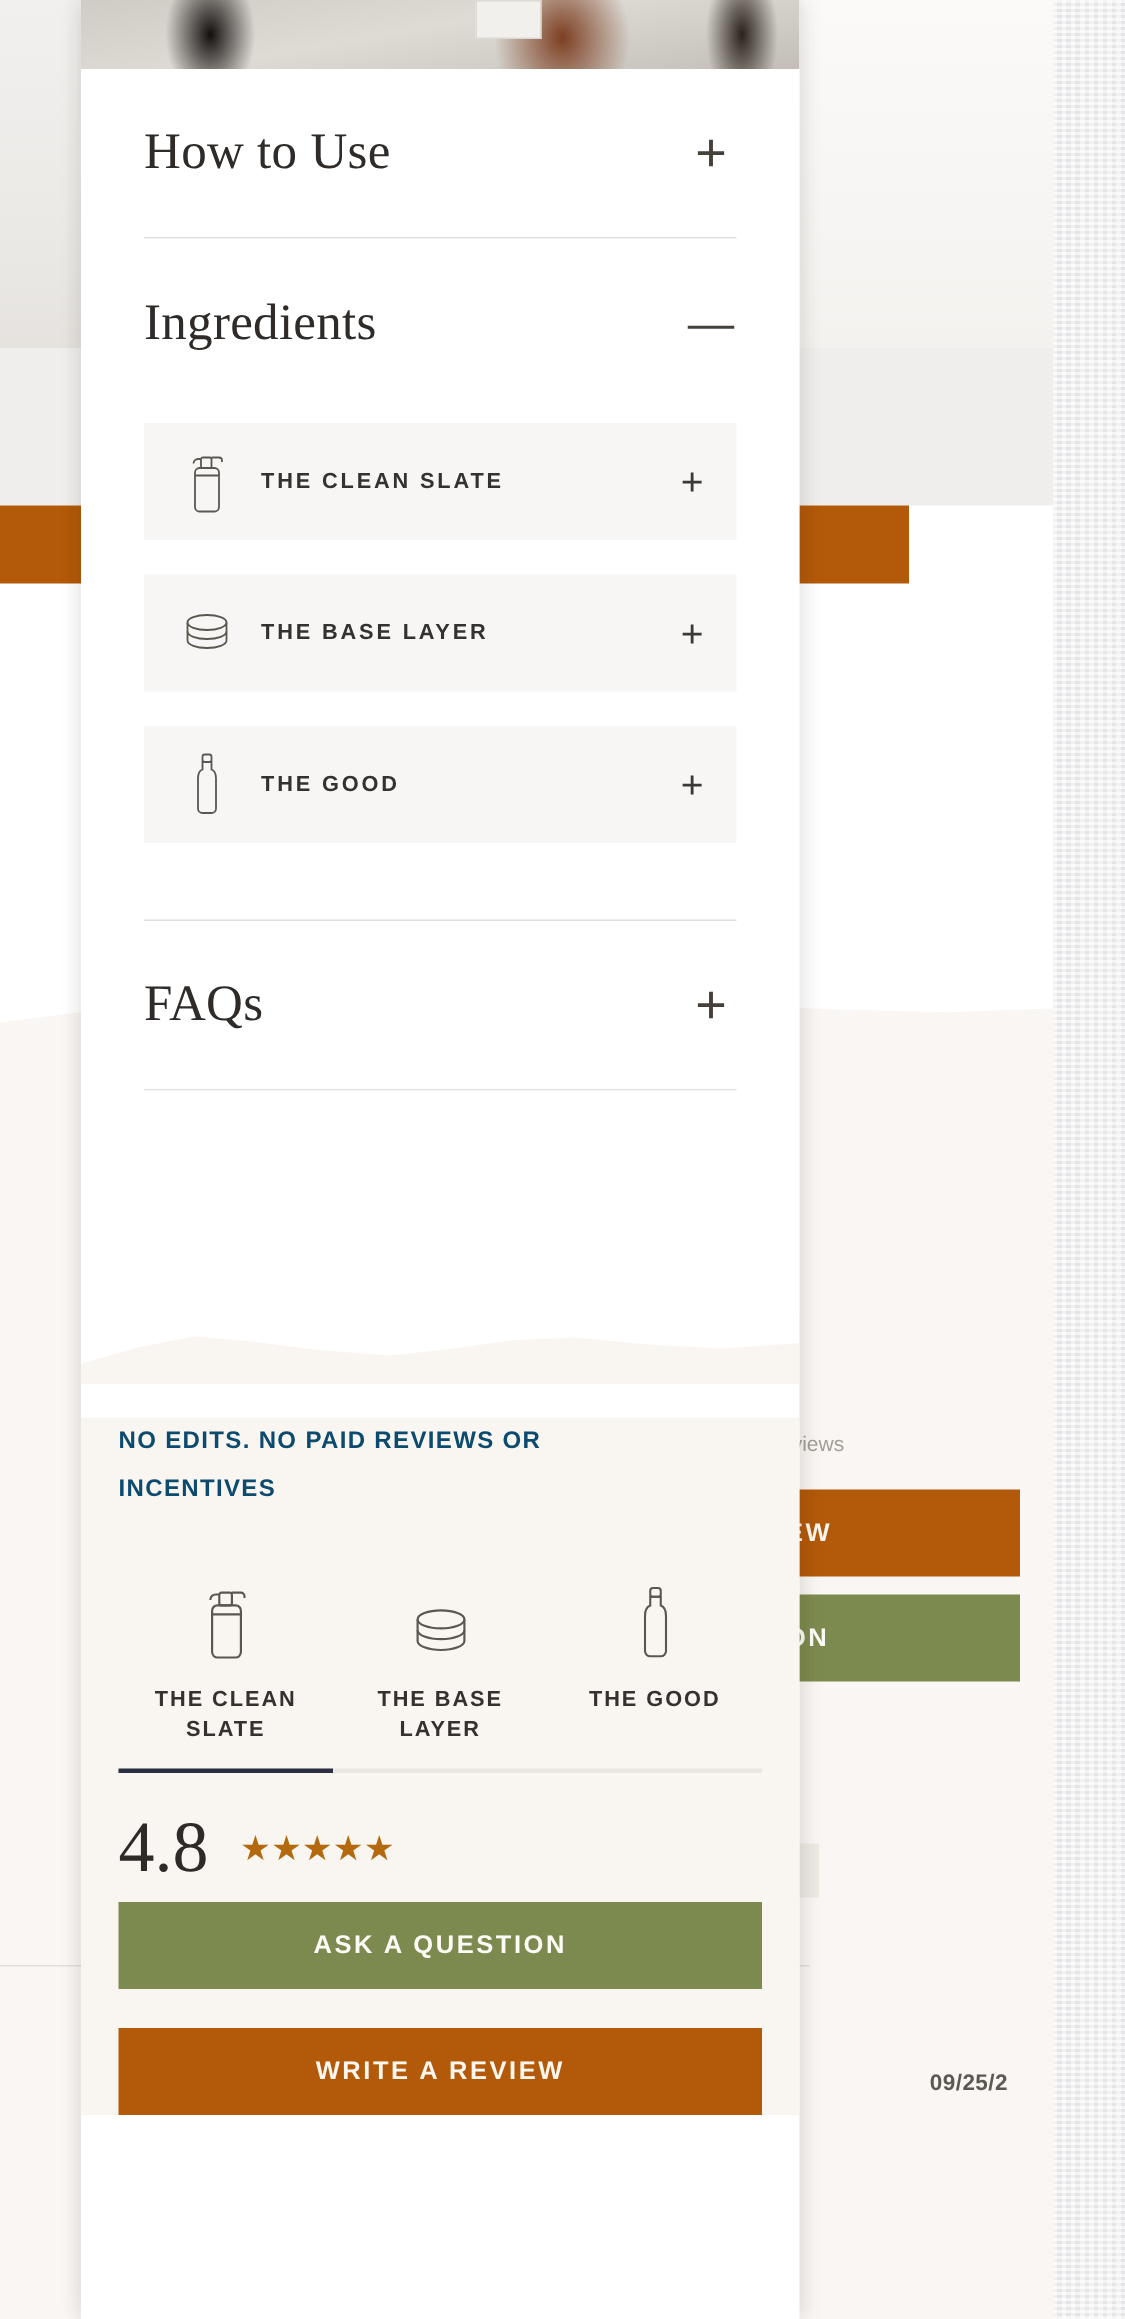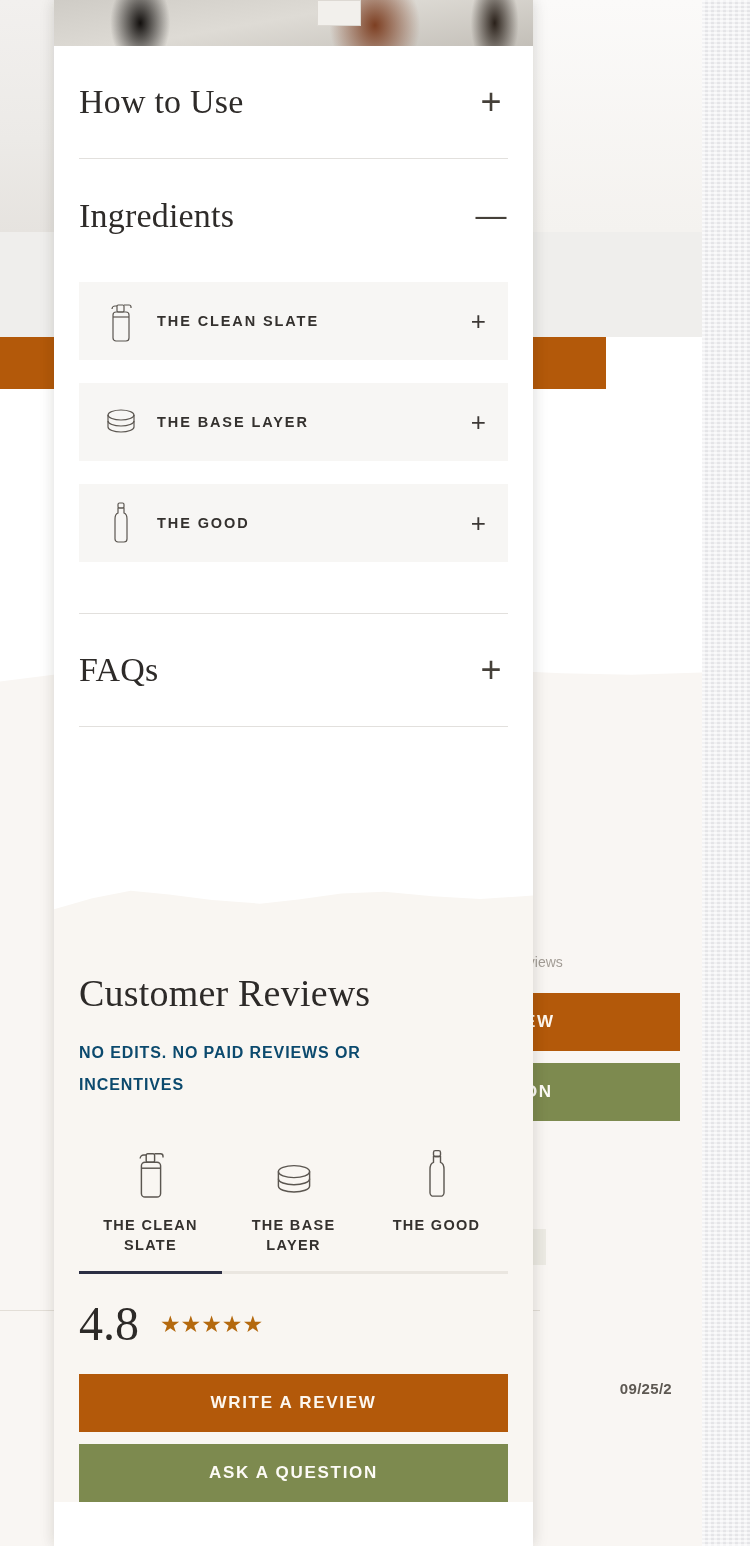--- a/index.html
+++ b/index.html
@@ -330,21 +330,21 @@
   .ov-photo::after {
     content: "";
     position: absolute;
     left: 55%; top: 0;
     width: 42px; height: 24px;
     background: #f2f0ec;
     border: 1px solid #ddd9d3;
   }
 
   .ov-body {
-    padding: 0 25px;
+    padding: 0 42px;
     background: #fff;
   }
 
   
   .acc-row {
     display: flex;
     align-items: center;
     justify-content: space-between;
     height: 112px;
     cursor: pointer;
@@ -654,21 +654,20 @@
     </div>
     <div class="divider"></div>
 
   </div>
 
   <div class="ov-filler"></div>
   <div class="ov-wave"></div>
 
   <div class="ov-reviews">
 
-    <div class="rev-title">Customer Reviews</div>
     <div class="rev-sub">NO EDITS. NO PAID REVIEWS OR INCENTIVES</div>
 
     <div class="prod-tabs">
 
       <div class="prod-tab">
         <span class="prod-tab-icon">
           <svg width="36" height="56" viewBox="0 0 30 46" fill="none" stroke="#5b5650" stroke-width="1.2">
             <rect x="7" y="14" width="16" height="29" rx="3"></rect>
             <rect x="11" y="7" width="7" height="7" rx="1.2"></rect>
             <path d="M11 8 h-2 a3 3 0 0 0 -3 3"></path>
@@ -705,17 +704,17 @@
     <div class="tab-underline-track">
       <div class="tab-underline-fill"></div>
     </div>
 
     <div class="rating-row">
       <span class="rating-num">4.8</span>
       <span class="stars">★★★★★</span>
     </div>
 
 
+    <div class="rev-btn green">ASK A QUESTION</div>
     <div class="rev-btn orange">WRITE A REVIEW</div>
-    <div class="rev-btn green">ASK A QUESTION</div>
 
   </div>
 </div>
 
 </body></html>

